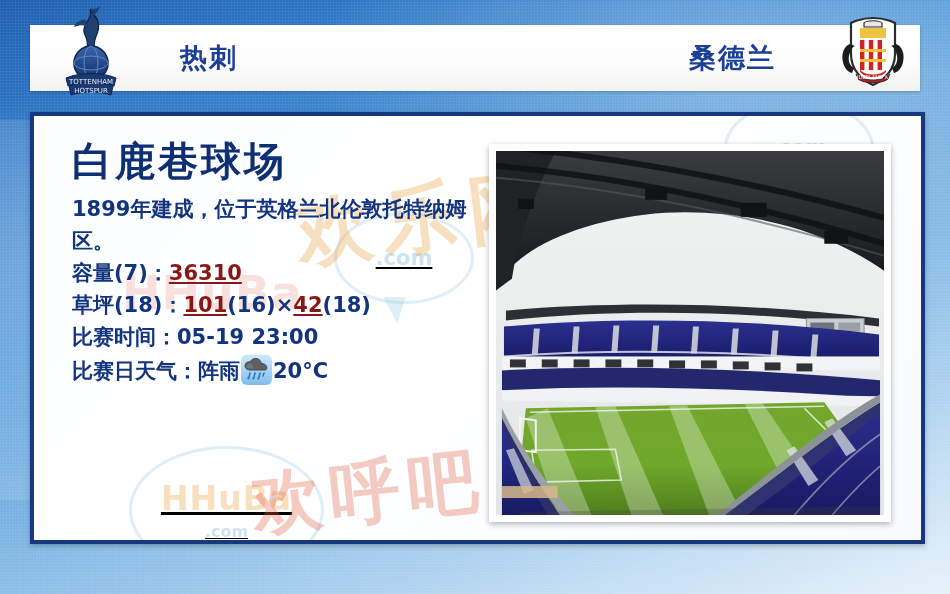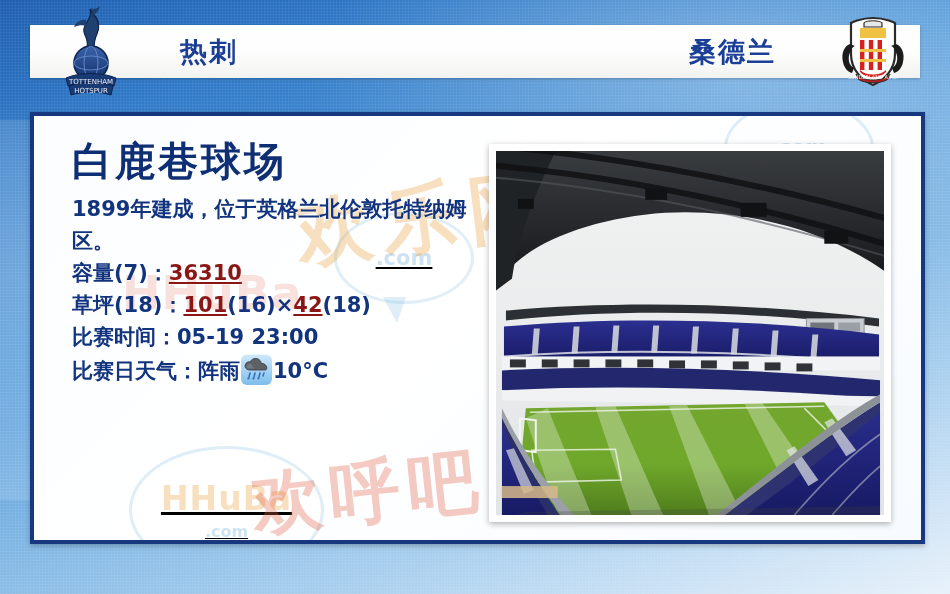--- a/index.html
+++ b/index.html
@@ -30,21 +30,21 @@
     position: absolute; left: 0; top: 120px; width: 330px; height: 380px;
     background:
       linear-gradient(95deg, rgba(255,255,255,0.10) 0 22%, rgba(255,255,255,0) 22.5% 100%),
       linear-gradient(88deg, rgba(255,255,255,0.07) 0 40%, rgba(255,255,255,0) 40.5% 100%);
     opacity: .8; pointer-events: none;
   }
 
   
   #header-bar {
     position: absolute; left: 30px; top: 25px;
-    width: 890px; height: 53px;
+    width: 890px; height: 66px;
     background: linear-gradient(180deg, #ffffff 0%, #fdfdfd 55%, #f2f2f0 100%);
     box-shadow: 0 1px 3px rgba(0,0,0,0.22);
   }
   .team-name {
     position: absolute; top: 50%; transform: translateY(-50%);
     font-size: 27px; font-weight: bold; color: #1b3f96;
     letter-spacing: 2px;
     text-shadow: 0 1px 0 rgba(255,255,255,.7);
     white-space: nowrap;
   }
@@ -250,21 +250,21 @@
             <g stroke="#2e6fb5" stroke-width="1.5" stroke-linecap="round">
               <line x1="9" y1="19" x2="8" y2="23"></line>
               <line x1="14" y1="19" x2="13" y2="23"></line>
               <line x1="19" y1="19" x2="18" y2="23"></line>
               <line x1="23" y1="19" x2="22" y2="22"></line>
             </g>
             <circle cx="7.4" cy="24.4" r="1.1" fill="#2e6fb5"></circle>
             <circle cx="12.4" cy="24.4" r="1.1" fill="#2e6fb5"></circle>
             <circle cx="17.4" cy="24.4" r="1.1" fill="#2e6fb5"></circle>
           </svg>
-        </span><span class="val-blue">10°C</span>
+        </span><span class="val-blue">20°C</span>
       </div>
 
     </div>
 
     <div id="photo-frame">
       <div id="photo" aria-label="white-hart-lane-stadium-photo">
         <svg viewBox="0 0 390 365" preserveAspectRatio="none" xmlns="http://www.w3.org/2000/svg">
           <defs>
             <linearGradient id="sky" x1="0" y1="0" x2="0" y2="1">
               <stop offset="0%" stop-color="#f2f3f3"></stop>

